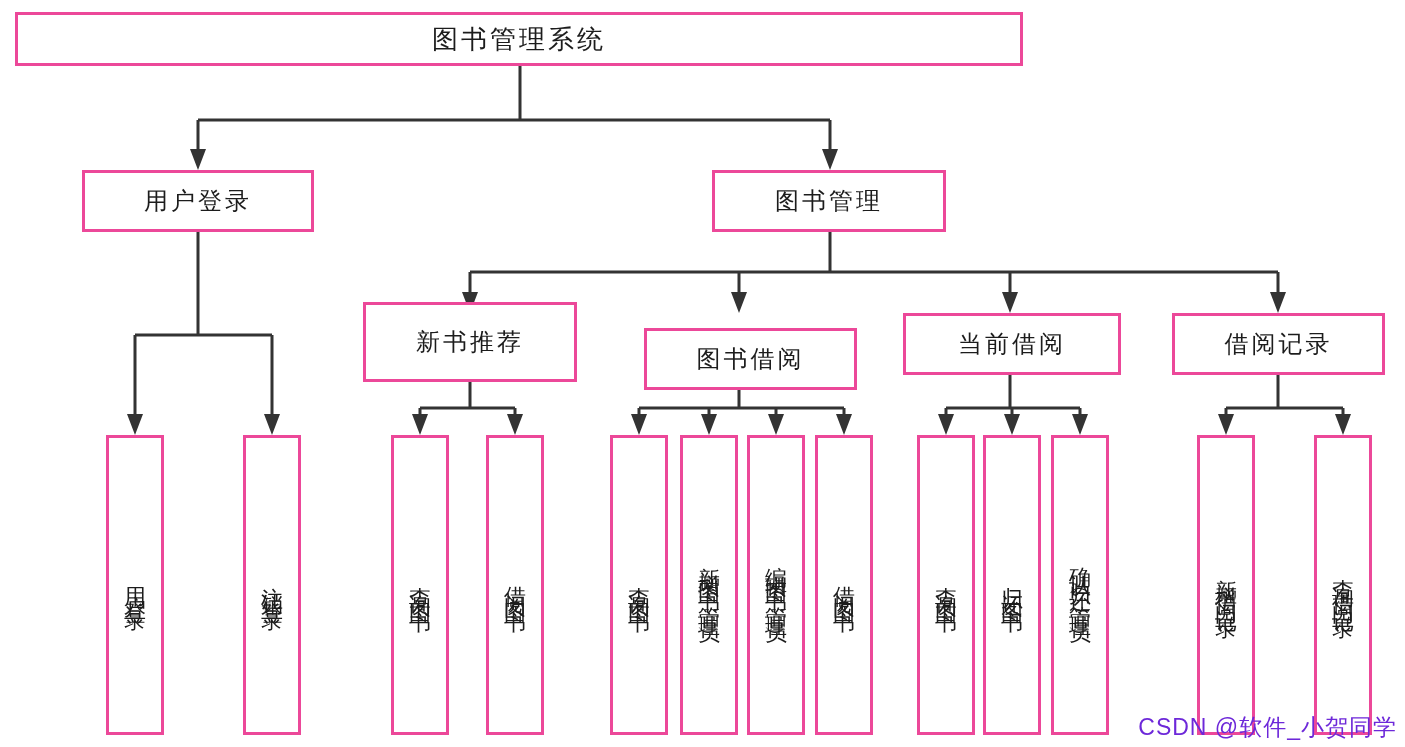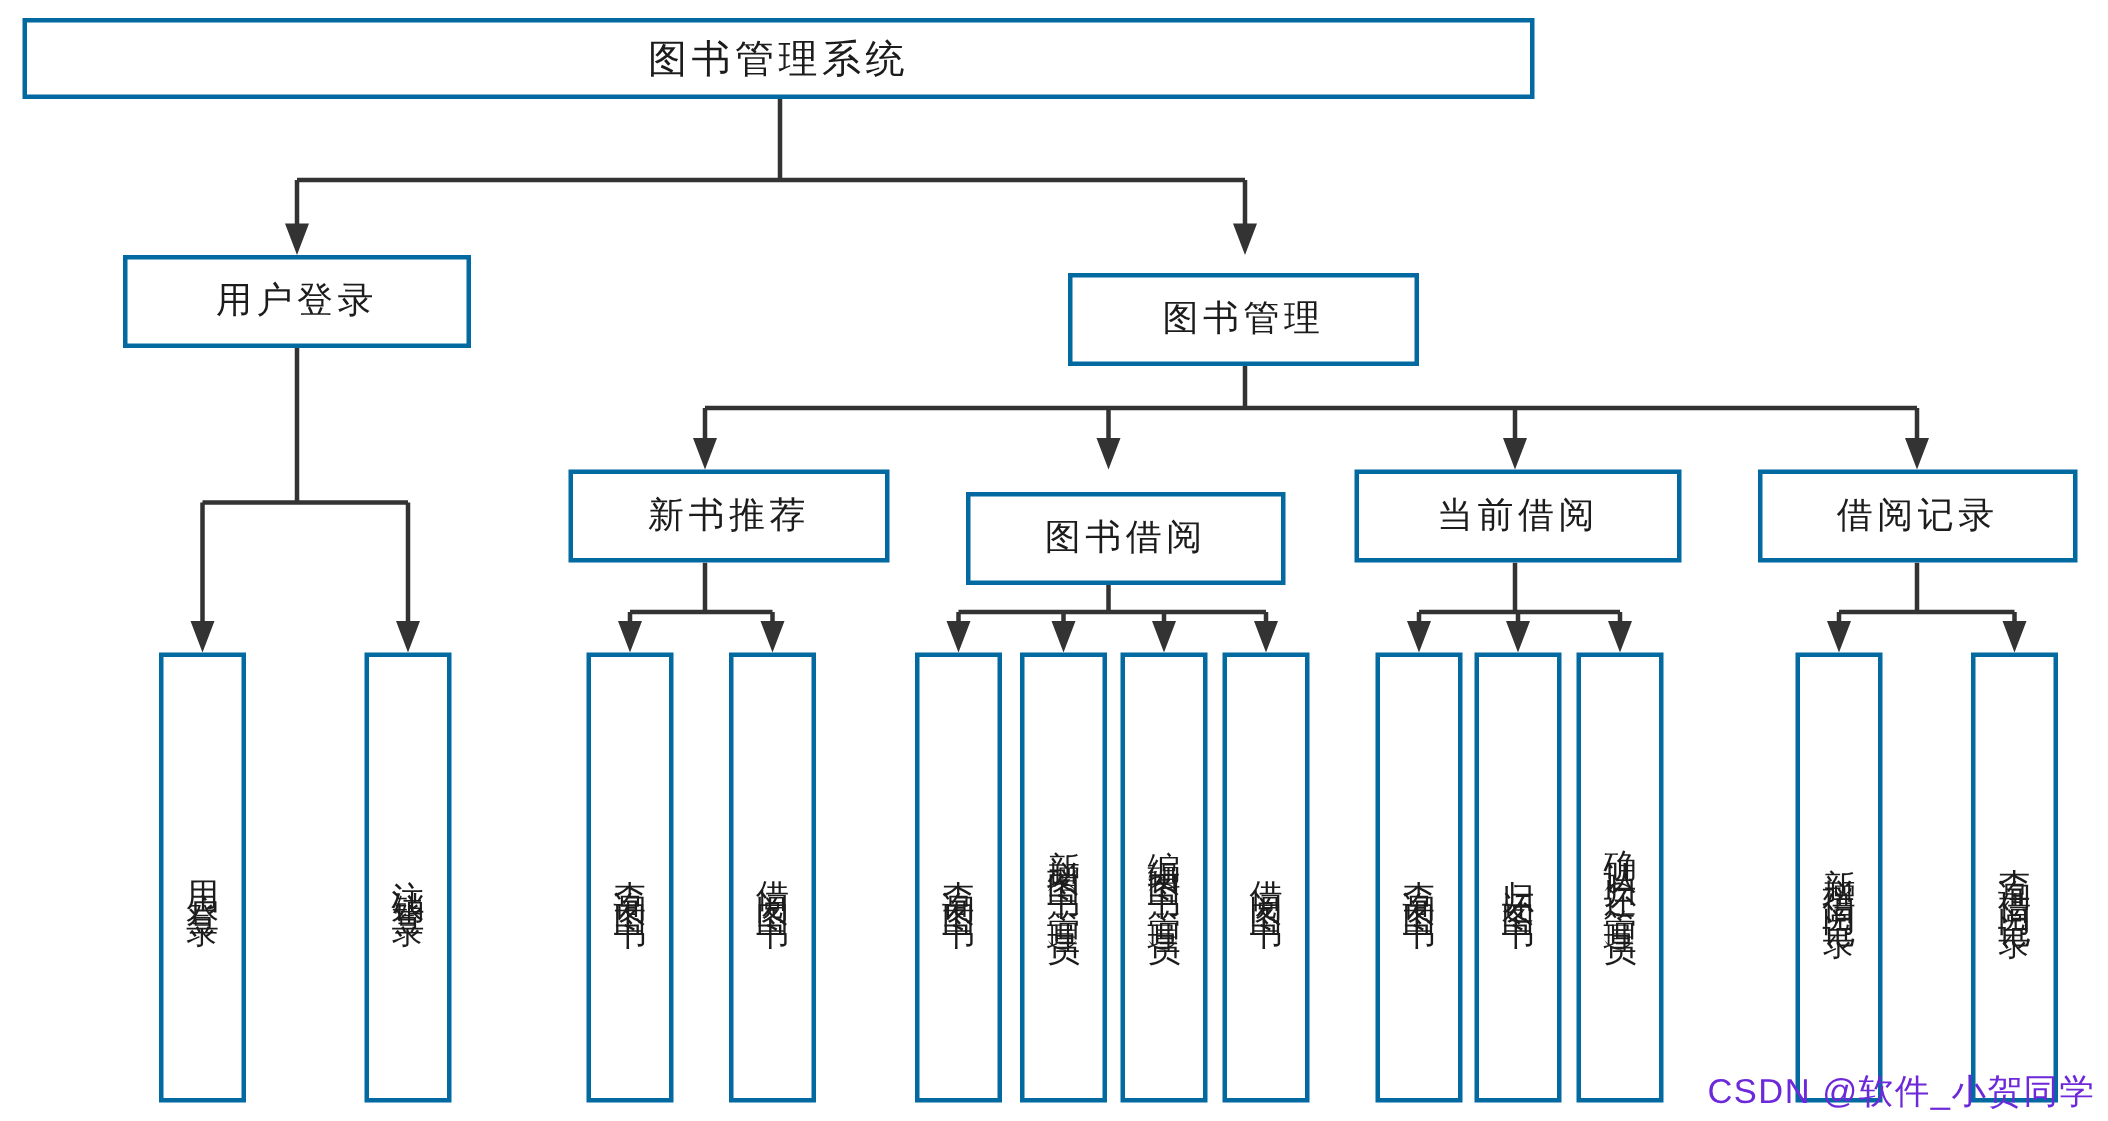--- a/index.html
+++ b/index.html
@@ -13,21 +13,21 @@
   }
   .connectors {
     position: absolute;
     left: 0; top: 0;
     width: 1405px; height: 747px;
     z-index: 1;
   }
   .box {
     position: absolute;
     box-sizing: border-box;
-    border: 3px solid #0369a1;
+    border: 3px solid #ec4899;
     background: #ffffff;
     color: #1c1c1c;
     display: flex;
     align-items: center;
     justify-content: center;
     z-index: 2;
     line-height: 1;
   }
   .box.h {
     font-size: 24px;
@@ -75,23 +75,23 @@
              M631 414 L647 414 L639 435 Z  M701 414 L717 414 L709 435 Z
              M768 414 L784 414 L776 435 Z  M836 414 L852 414 L844 435 Z
              M938 414 L954 414 L946 435 Z  M1004 414 L1020 414 L1012 435 Z
              M1072 414 L1088 414 L1080 435 Z  M1218 414 L1234 414 L1226 435 Z
              M1335 414 L1351 414 L1343 435 Z" fill="#333333" stroke="none"></path>
   </svg>
 
   <div class="box h root" style="left:15px; top:12px; width:1008px; height:54px;">图书管理系统</div>
 
   <div class="box h" style="left:82px; top:170px; width:232px; height:62px;">用户登录</div>
-  <div class="box h" style="left:712px; top:170px; width:234px; height:62px;margin-top:12px;">图书管理</div>
+  <div class="box h" style="left:712px; top:170px; width:234px; height:62px;">图书管理</div>
 
-  <div class="box h" style="left:363px; top:313px; width:214px; height:62px;margin-left:16px;">新书推荐</div>
+  <div class="box h" style="left:363px; top:302px; width:214px; height:80px;">新书推荐</div>
   <div class="box h" style="left:632px; top:328px; width:213px; height:62px;margin-left:12px;">图书借阅</div>
   <div class="box h" style="left:903px; top:313px; width:218px; height:62px;">当前借阅</div>
   <div class="box h" style="left:1172px; top:313px; width:213px; height:62px;">借阅记录</div>
 
   <div class="box v" style="left:106px; top:435px; width:58px; height:300px;">用户登录</div>
   <div class="box v" style="left:243px; top:435px; width:58px; height:300px;">注销登录</div>
 
   <div class="box v" style="left:391px; top:435px; width:58px; height:300px;">查询图书</div>
   <div class="box v" style="left:486px; top:435px; width:58px; height:300px;">借阅图书</div>
 

